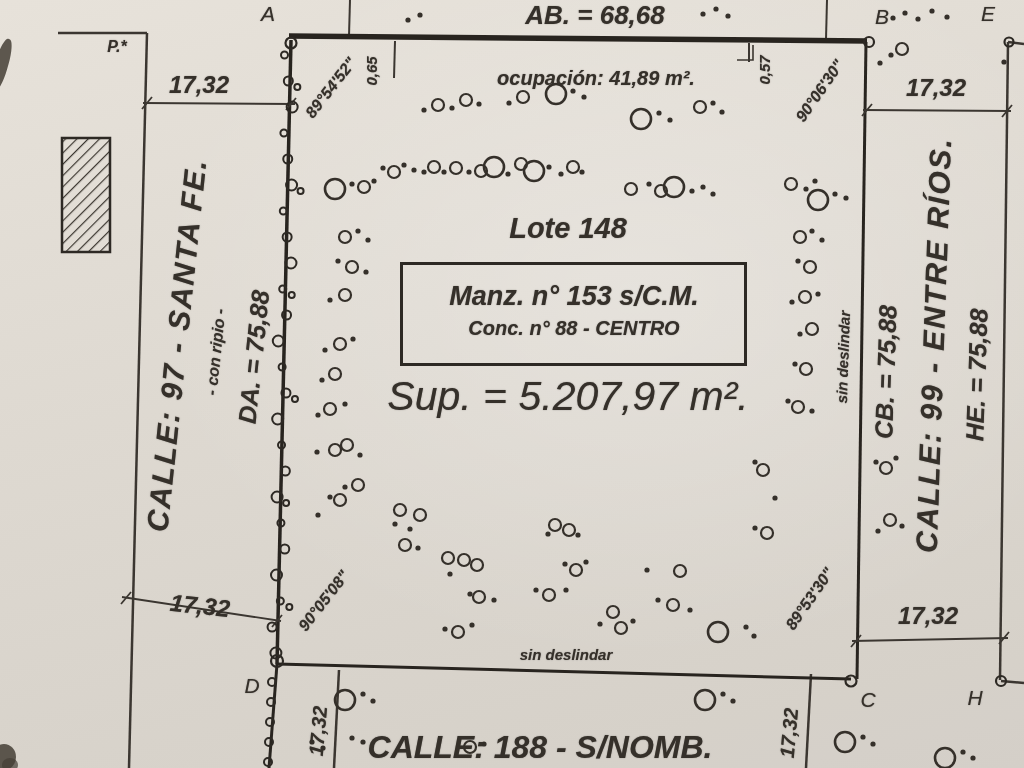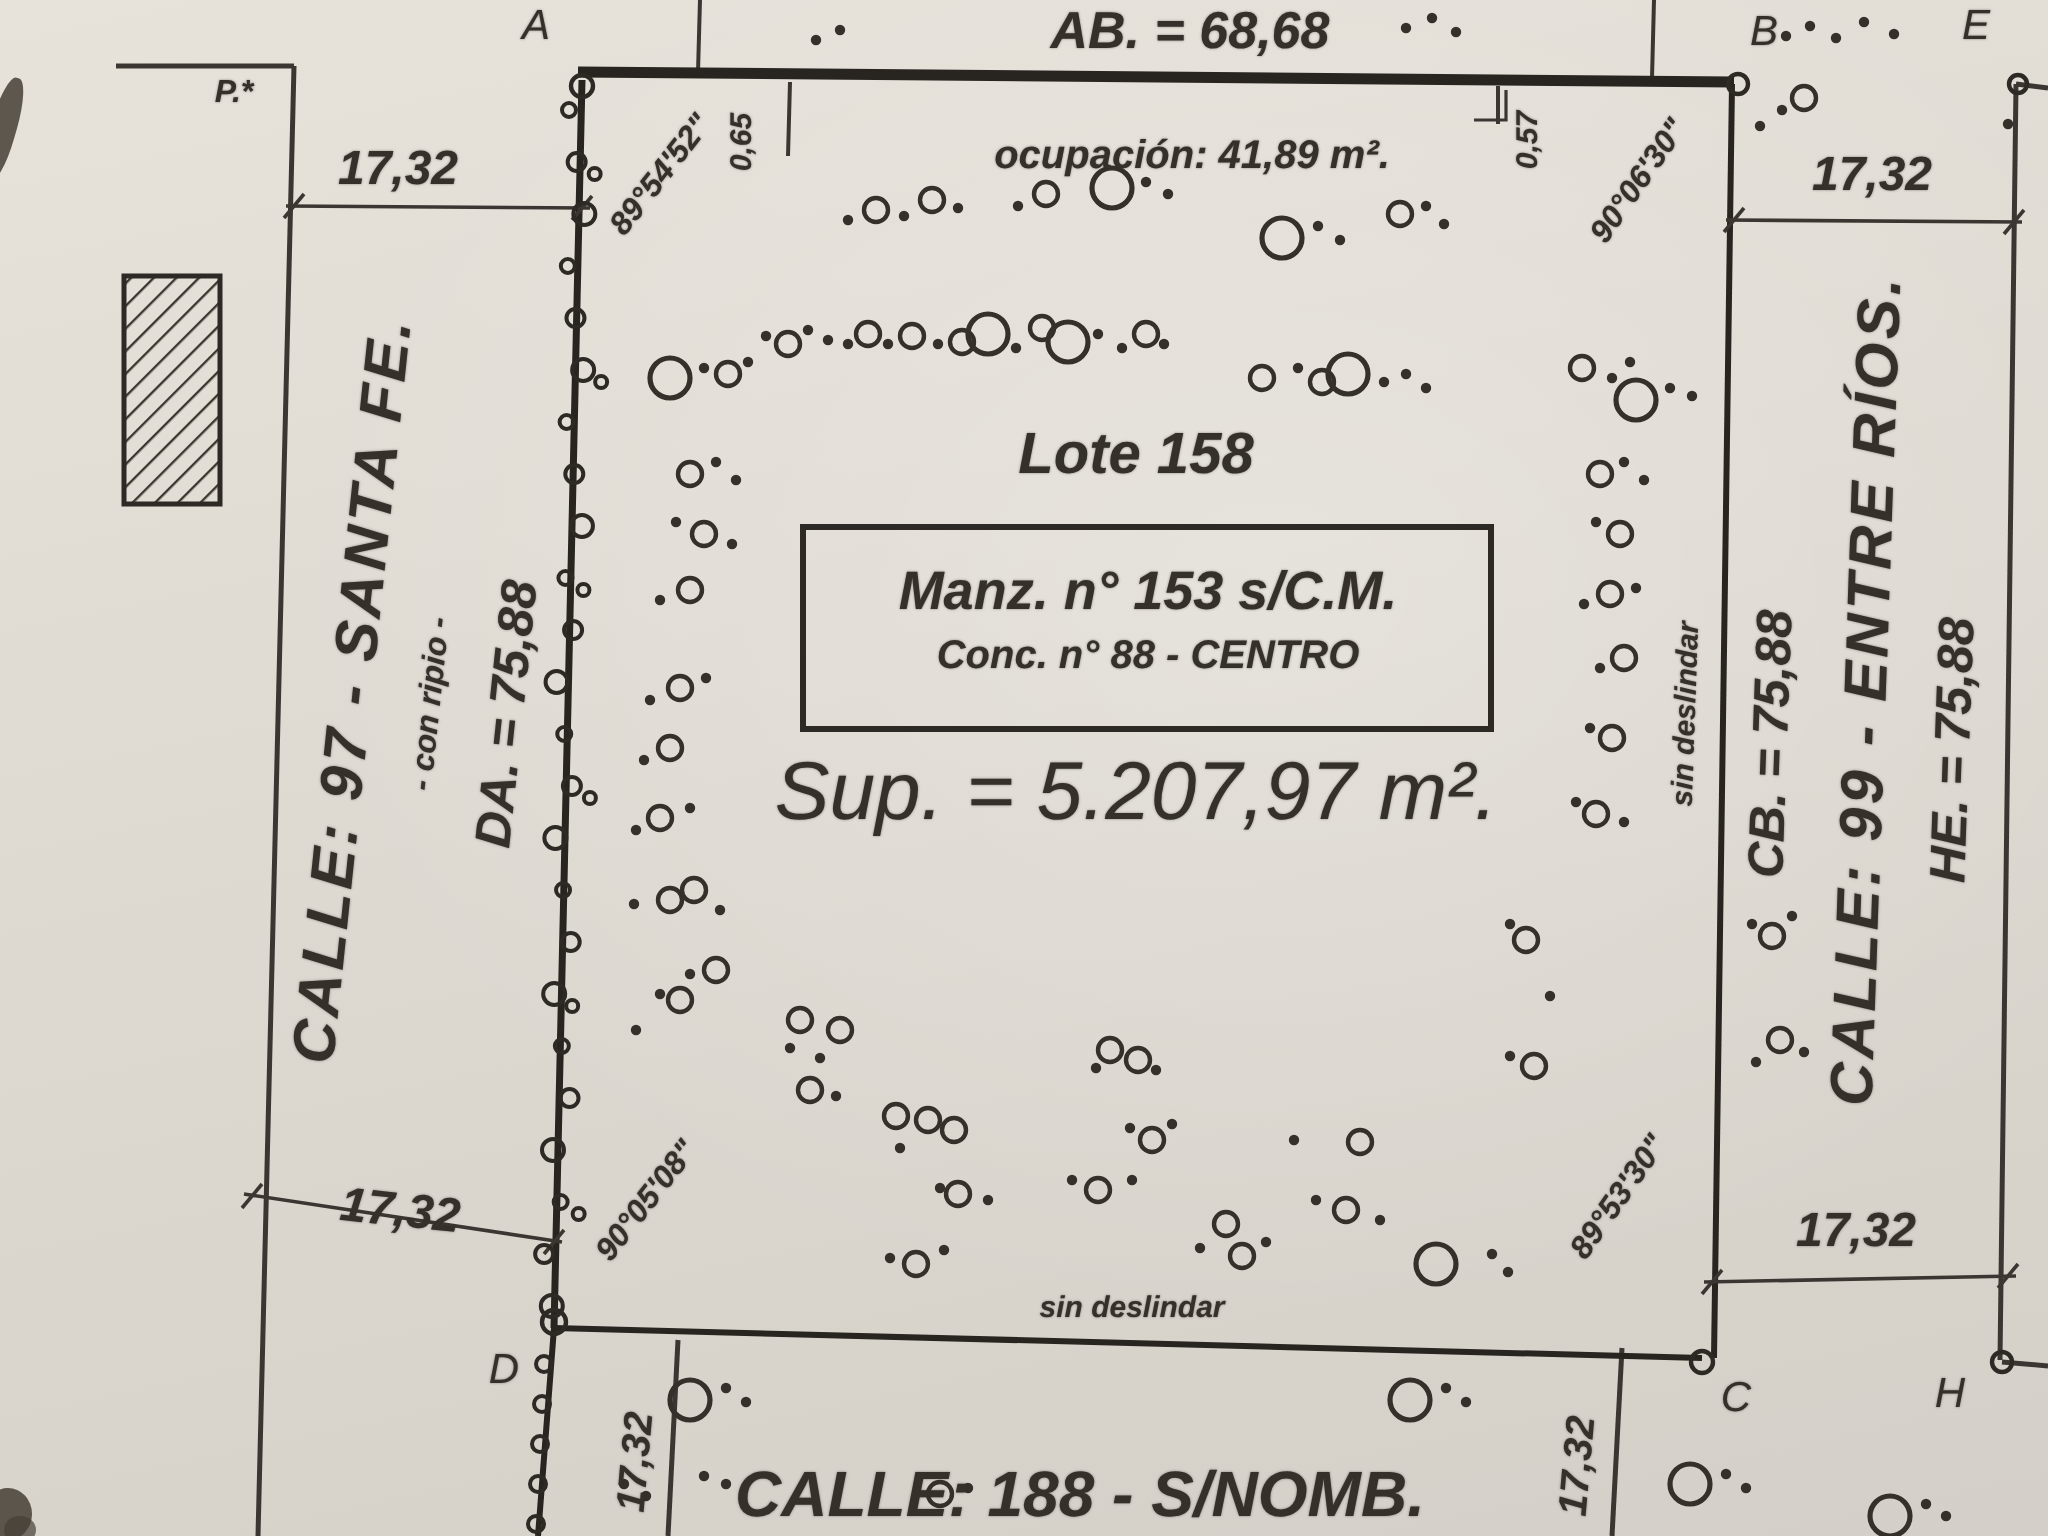--- a/index.html
+++ b/index.html
@@ -322,21 +322,21 @@
   <div class="txt" style="left:324px;top:601px;font-size:16px;font-weight:bold;transform:translate(-50%,-50%) rotate(-52deg);">90°05'08"</div>
   <div class="txt" style="left:810px;top:599px;font-size:16px;font-weight:bold;transform:translate(-50%,-50%) rotate(-55deg);">89°53'30"</div>
 
   <div class="txt" style="left:268px;top:13px;font-size:21px;">A</div>
   <div class="txt" style="left:882px;top:16px;font-size:21px;">B</div>
   <div class="txt" style="left:988px;top:13px;font-size:21px;">E</div>
   <div class="txt" style="left:252px;top:685px;font-size:21px;">D</div>
   <div class="txt" style="left:868px;top:699px;font-size:21px;">C</div>
   <div class="txt" style="left:975px;top:697px;font-size:21px;">H</div>
 
-  <div class="txt b" style="left:568px;top:228px;font-size:29px;">Lote 158</div>
+  <div class="txt b" style="left:568px;top:228px;font-size:29px;">Lote 148</div>
 
   <div style="position:absolute;left:400px;top:262px;width:347px;height:104px;border:3.5px solid #2b2722;box-sizing:border-box;"></div>
   <div class="txt b" style="left:574px;top:296px;font-size:27px;">Manz. n° 153 s/C.M.</div>
   <div class="txt b" style="left:574px;top:328px;font-size:20px;">Conc. n° 88 - CENTRO</div>
 
   <div class="txt" style="left:568px;top:396px;font-size:41px;font-weight:normal;">Sup. = 5.207,97 m².</div>
 
   <div class="txt b" style="left:177px;top:345px;font-size:30px;letter-spacing:2px;transform:translate(-50%,-50%) rotate(-84deg);">CALLE: 97 - SANTA FE.</div>
   <div class="txt b" style="left:216px;top:352px;font-size:16px;transform:translate(-50%,-50%) rotate(-84deg);">- con ripio -</div>
   <div class="txt b" style="left:254px;top:357px;font-size:25px;transform:translate(-50%,-50%) rotate(-84deg);">DA. = 75,88</div>

